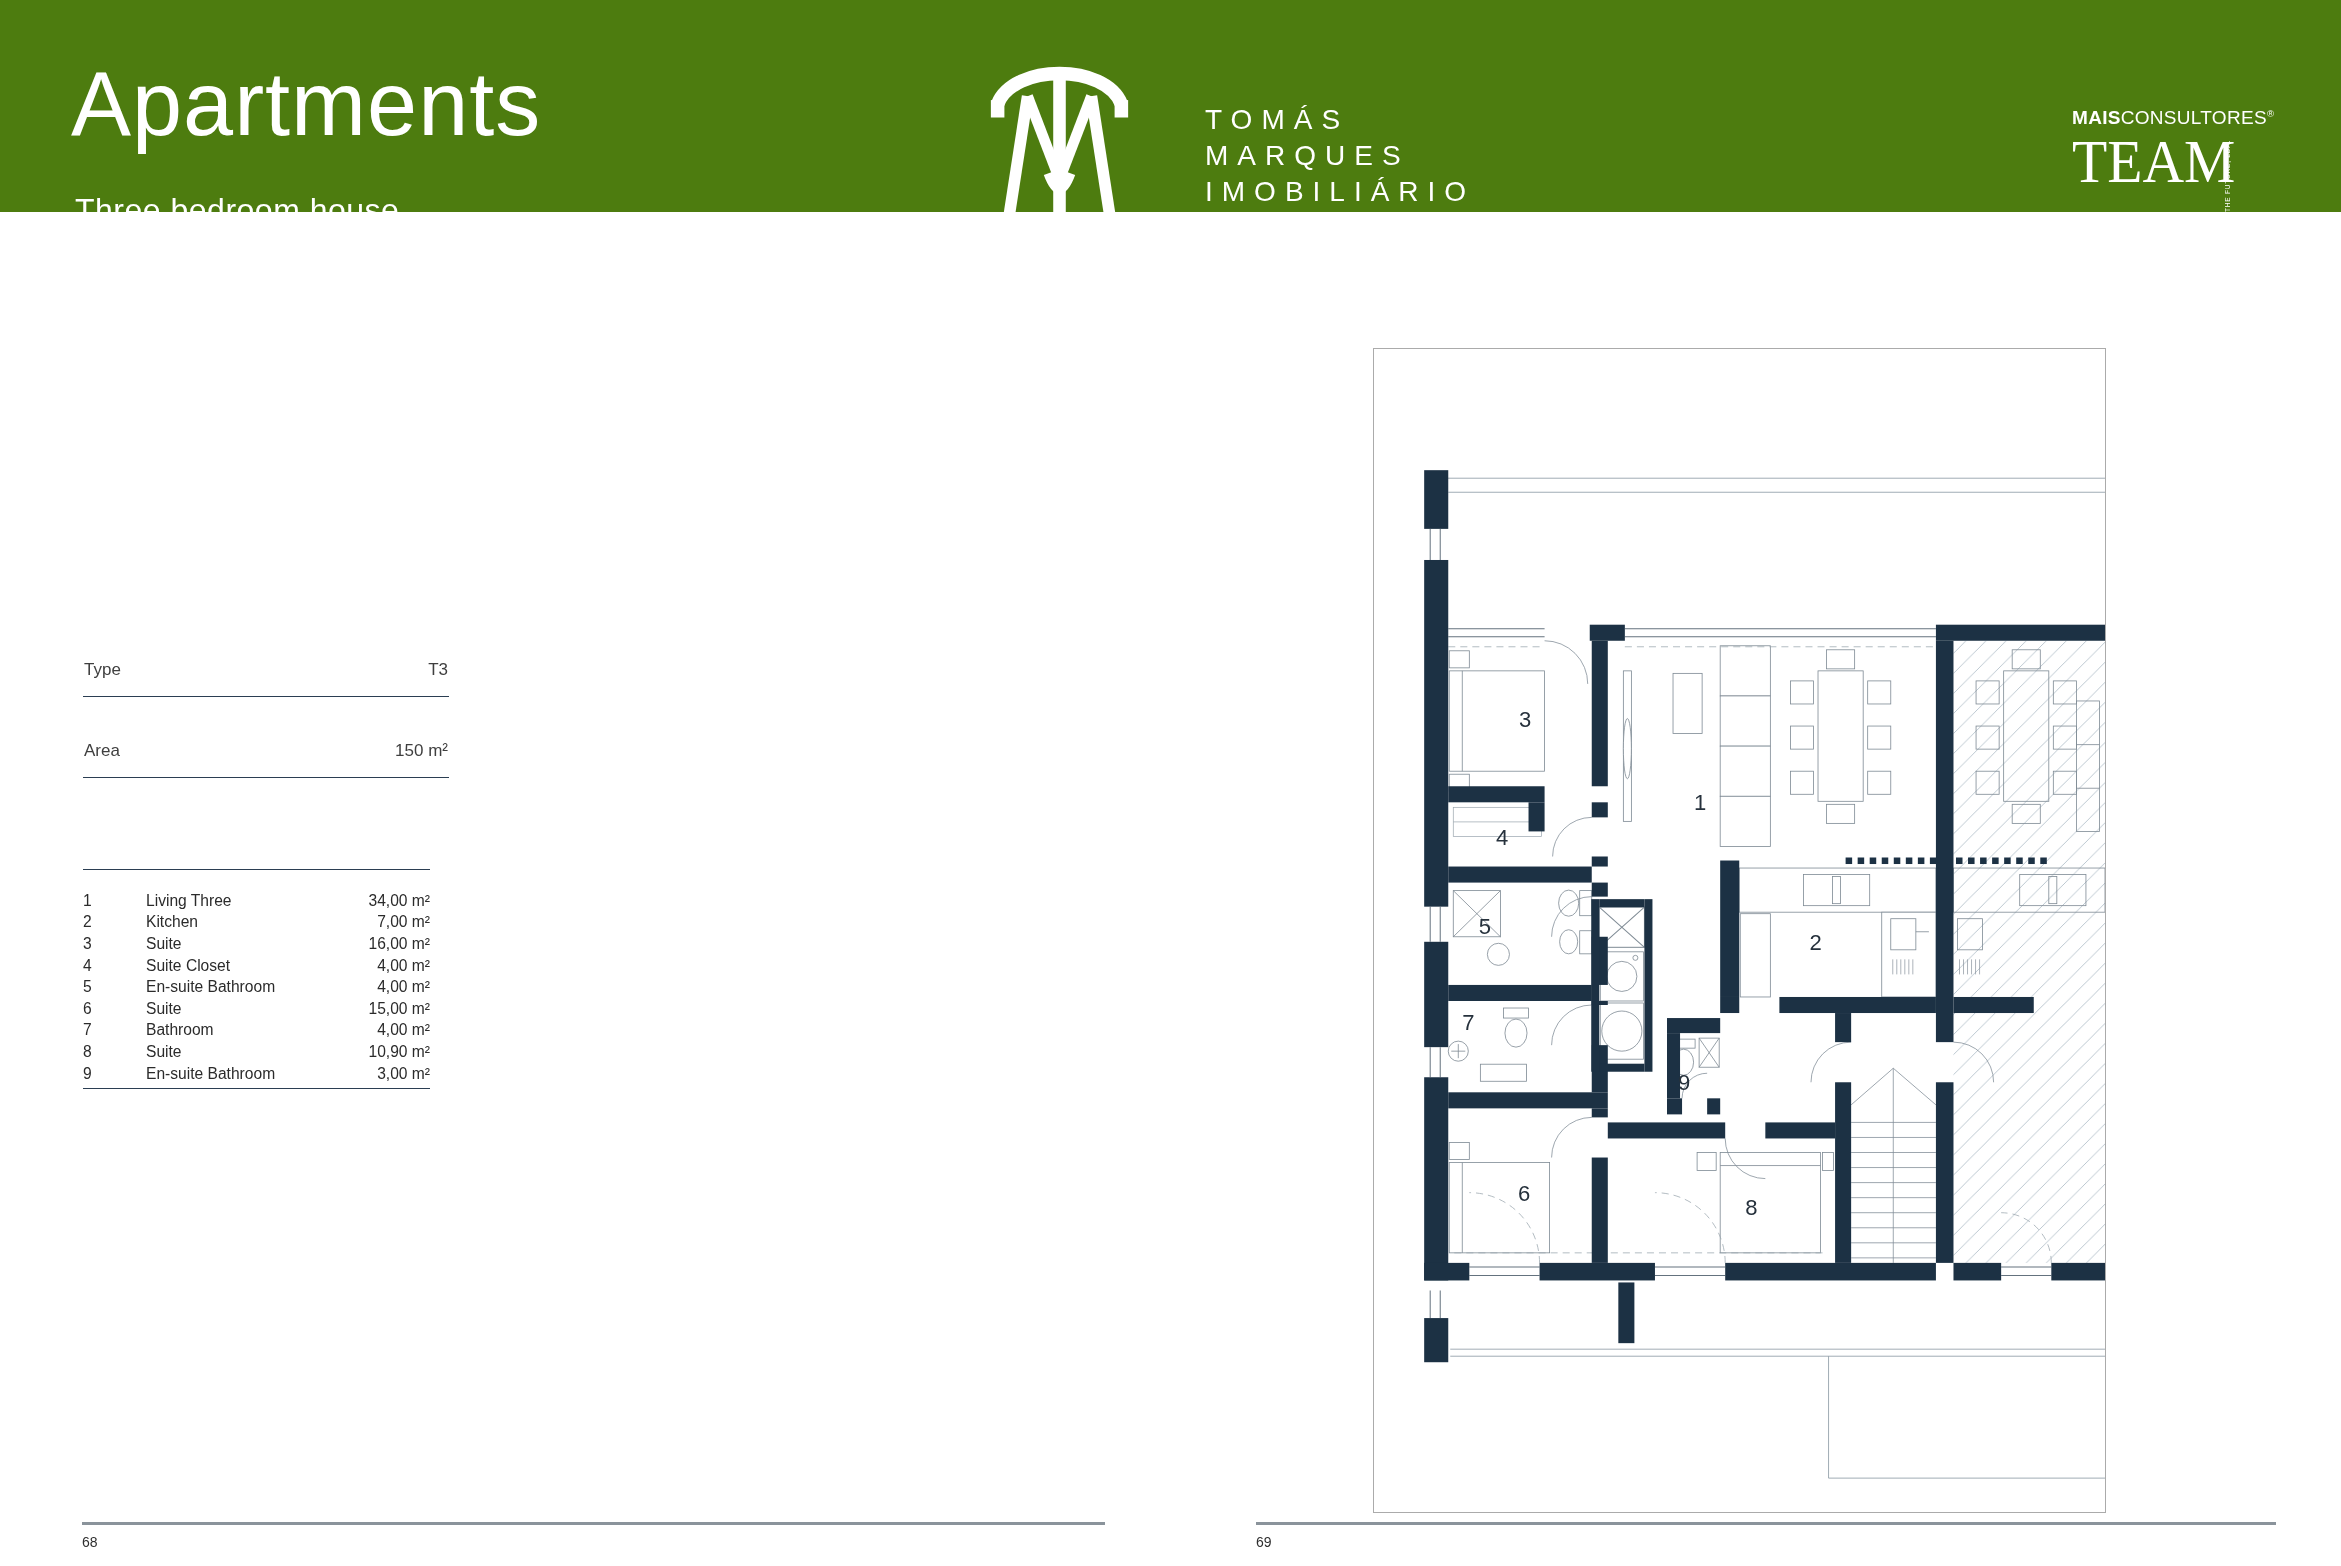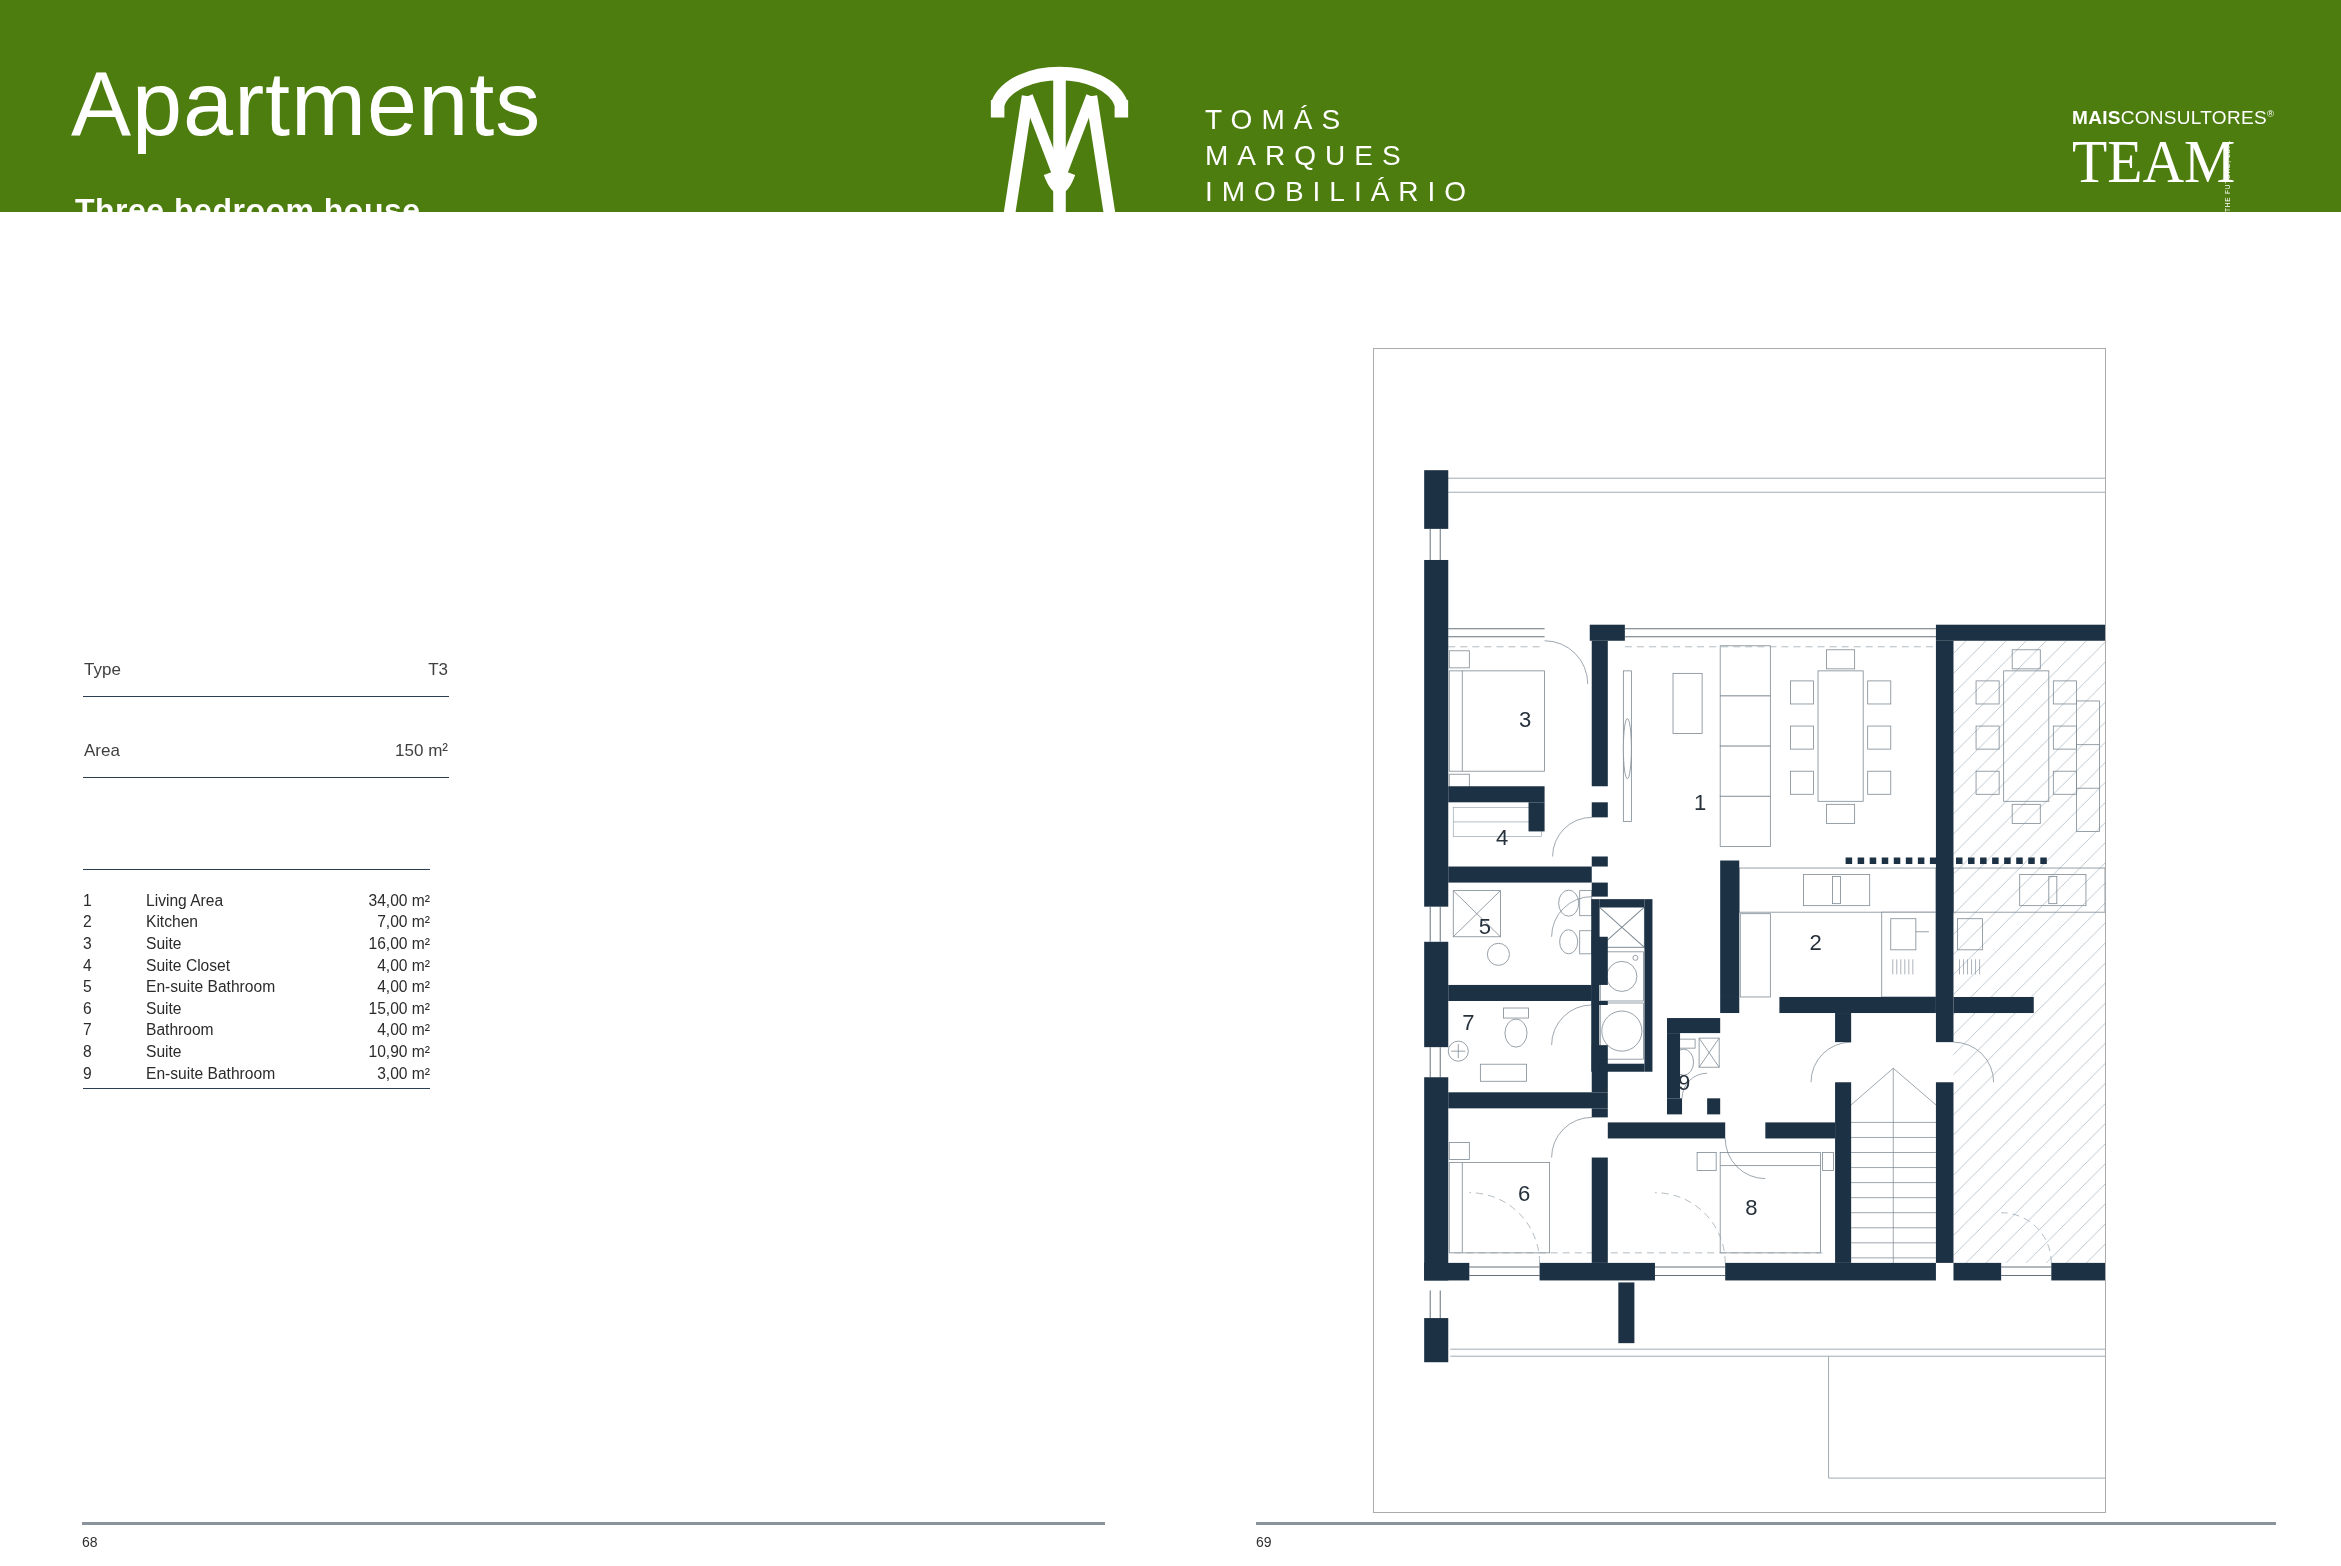--- a/index.html
+++ b/index.html
@@ -3,21 +3,21 @@
 <meta charset="utf-8">
 <style>
   html,body{margin:0;padding:0;}
   body{
     width:2342px;height:1567px;position:relative;overflow:hidden;
     background:#ffffff;font-family:"Liberation Sans",sans-serif;
   }
   
   .header-band{position:absolute;left:0;top:0;width:2342px;height:212px;background:#4d7c0f;}
   .page-title{position:absolute;left:71px;top:59px;font-size:90px;font-weight:300;color:#ffffff;letter-spacing:1px;line-height:1;}
-  .page-subtitle{position:absolute;left:75px;top:192px;font-size:32px;font-weight:700;color:#ffffff;letter-spacing:0.5px;}
+  .page-subtitle{position:absolute;left:75px;top:192px;font-size:32px;font-weight:400;color:#ffffff;letter-spacing:0.5px;}
   .brand{position:absolute;left:987px;top:46px;width:554px;height:211px;color:#fff;}
   .brand-mark{position:absolute;left:0;top:0;width:145px;height:201px;}
   .brand-text{position:absolute;left:182px;top:56px;margin-left:36px;}
   .brand-line{font-size:28px;font-weight:300;letter-spacing:9px;line-height:36px;color:#ffffff;white-space:nowrap;}
   .partner{position:absolute;left:2072px;top:99px;width:201px;color:#ffffff;margin-top:8px;}
   .partner-top{font-size:19px;letter-spacing:0.3px;white-space:nowrap;}
   .partner-top b{font-weight:700;}
   .partner-top sup{font-size:9.6px;}
   .partner-wordmark{font-family:"Liberation Serif",serif;font-size:62px;line-height:1.05;letter-spacing:0px;transform:scaleX(.93);transform-origin:left top;white-space:nowrap;}
   .partner-side{position:absolute;left:152px;top:33px;writing-mode:vertical-rl;transform:rotate(180deg);font-size:6.5px;letter-spacing:0.8px;white-space:nowrap;color:#ffffff;}
@@ -92,21 +92,21 @@
   </div>
   <div class="detail-row">
     <span>Area</span>
     <span>150 m²</span>
   </div>
 </div>
 
 <div class="room-list">
   <div class="room-row">
     <span class="room-num">1</span>
-    <span class="room-name">Living Area</span>
+    <span class="room-name">Living Three</span>
     <span class="room-area">34,00 m²</span>
   </div>
   <div class="room-row">
     <span class="room-num">2</span>
     <span class="room-name">Kitchen</span>
     <span class="room-area">7,00 m²</span>
   </div>
   <div class="room-row">
     <span class="room-num">3</span>
     <span class="room-name">Suite</span>

